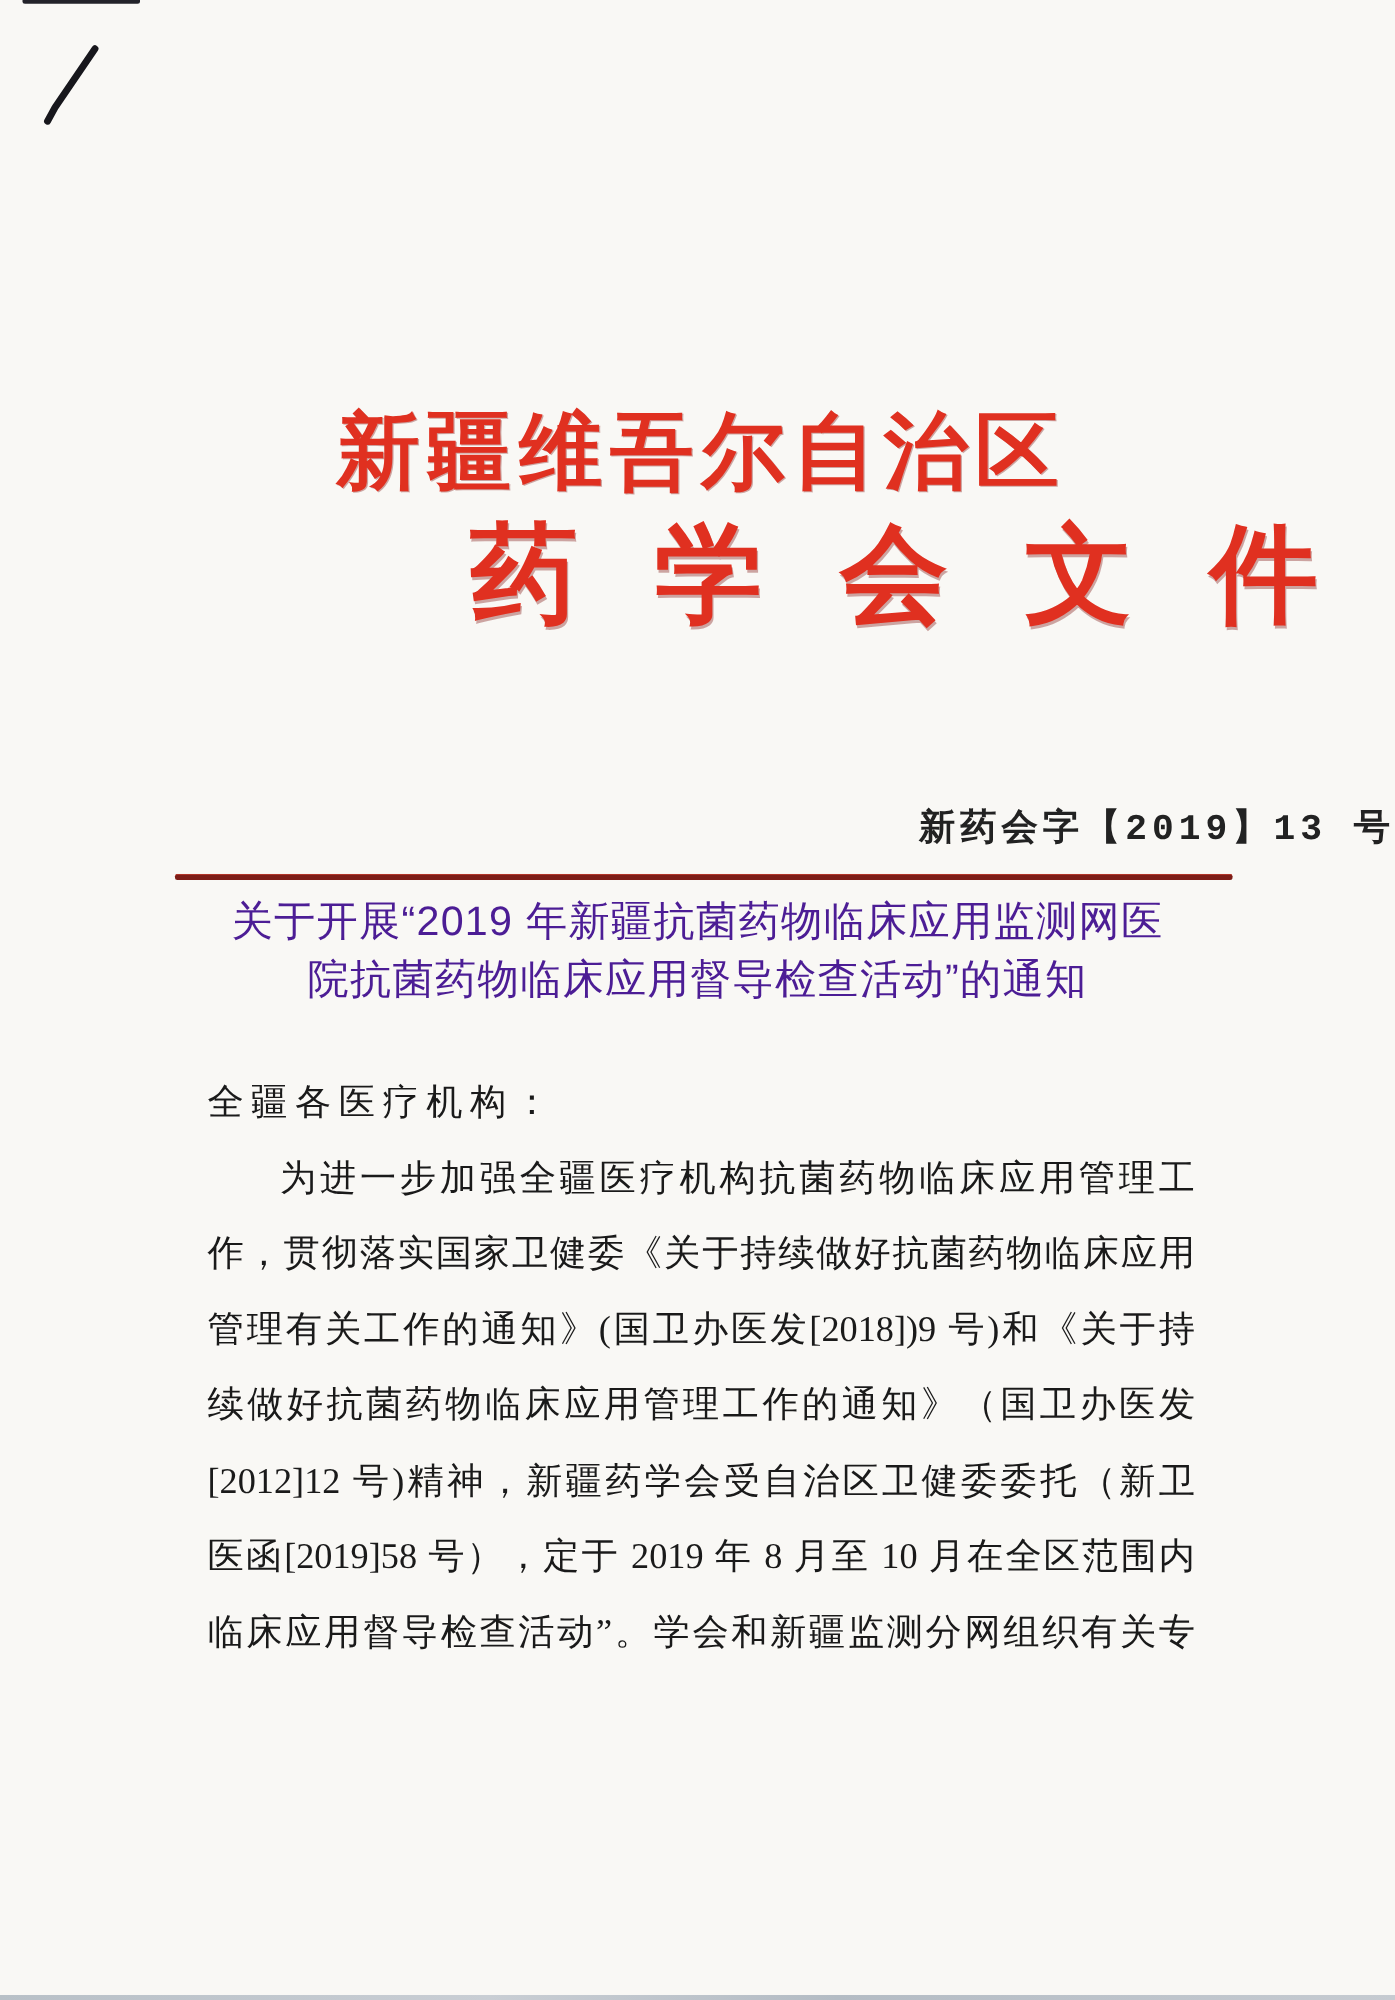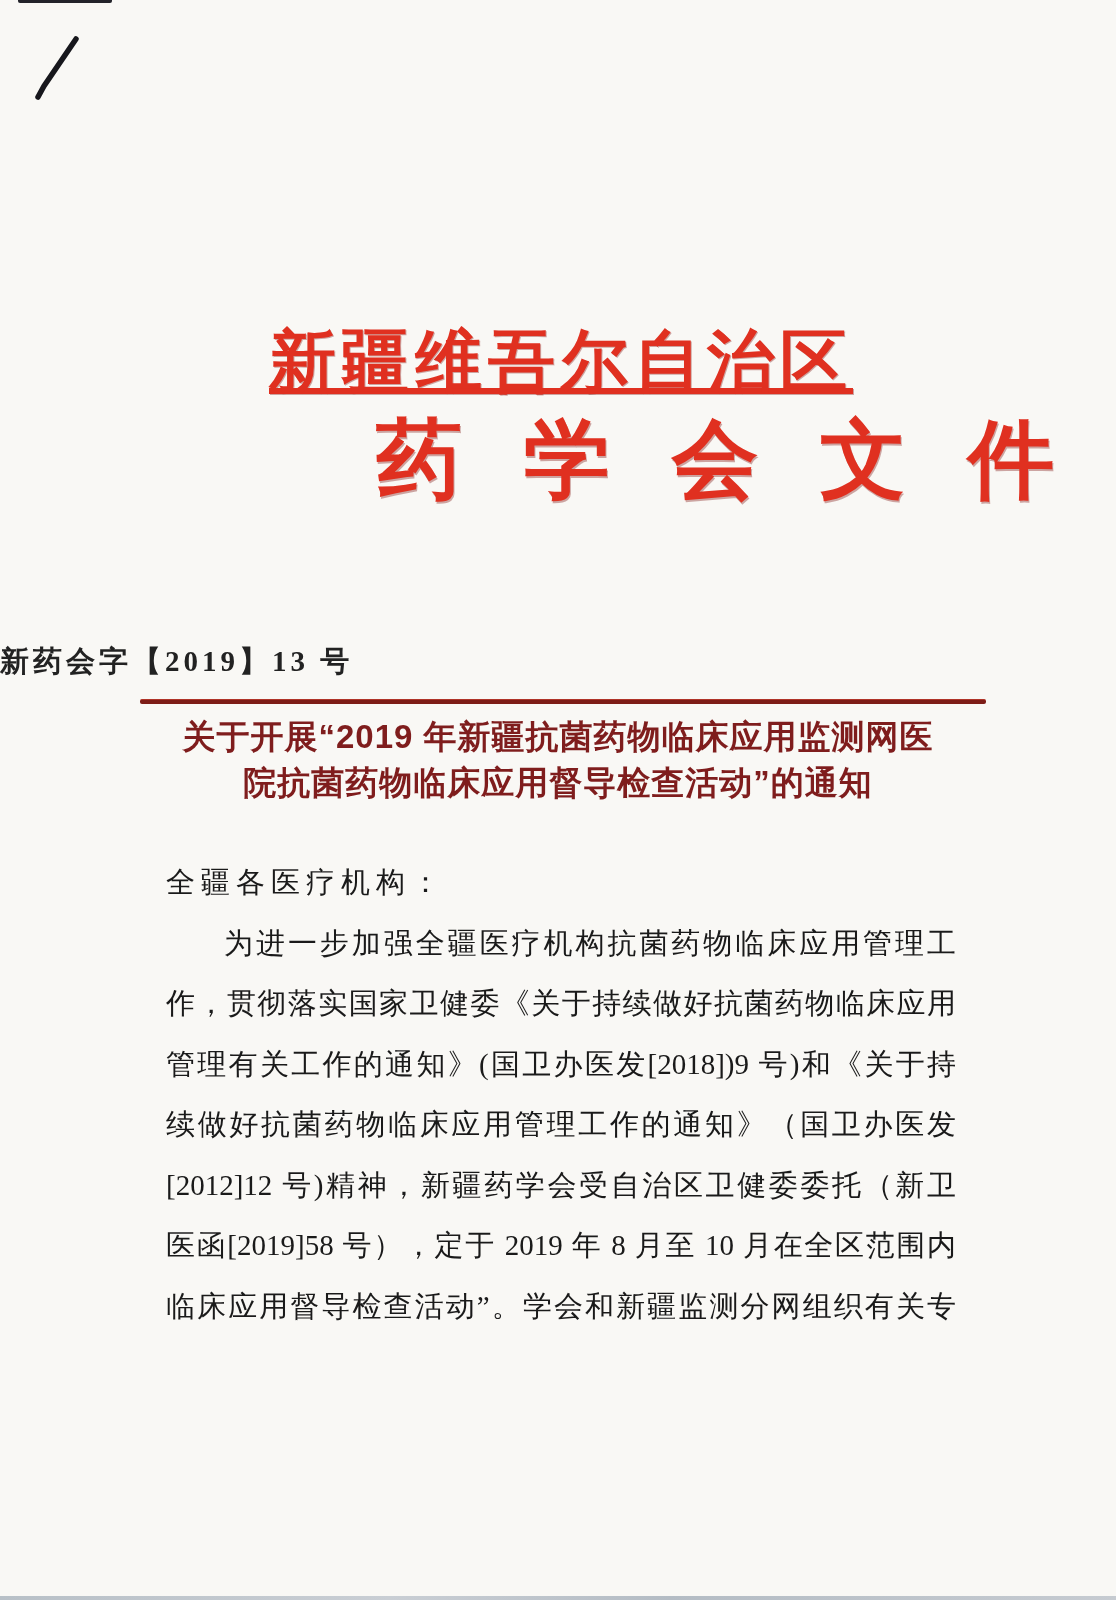--- a/index.html
+++ b/index.html
@@ -30,63 +30,63 @@
     top: 316px; left: 0;
     width: 100%;
     text-align: center;
     font-weight: bold;
     font-size: 67px;
     letter-spacing: 6px;
     padding-left: 6px;
     color: var(--accent, #e03020);
     text-shadow: 1px 1px 0 rgba(120,10,5,0.35);
     font-family: "Liberation Serif", "DejaVu Serif", serif;
-    text-decoration: underline;
   }
   .doc-type {
     position: absolute;
     top: 402px; left: 0;
     width: 100%;
     text-align: right;
     font-weight: bold;
     font-size: 86px;
     letter-spacing: 62px;
     padding-left: 62px;
     color: var(--accent, #e03020);
     text-shadow: 1px 2px 0 rgba(120,10,5,0.35);
     font-family: "Liberation Serif", "DejaVu Serif", serif;
   }
   .doc-number {
     position: absolute;
     top: 642px; left: 0;
     width: 100%;
-    text-align: left;
+    text-align: right;
     font-size: 29px;
     letter-spacing: 4px;
     font-weight: bold;
     color: #222;
+    font-family: Liberation Mono, monospace;
   }
   .divider {
     position: absolute;
     top: 699px; left: 140px;
     width: 846px; height: 5px;
     background: var(--divider, #7d1d17);
     border-top: 1px solid #b03428;
     border-radius: 2px;
   }
   .doc-title {
     position: absolute;
     top: 714px; left: 148px;
     width: 820px;
     text-align: center;
     font-size: 33px;
-    font-weight: bold;
+    font-weight: normal;
     line-height: 46px;
     letter-spacing: 1px;
-    color: #7f1d1d;
+    color: #4c1d95;
     font-family: "Liberation Sans", "DejaVu Sans", sans-serif;
   }
   .body-text {
     position: absolute;
     top: 852px; left: 166px;
     width: 790px;
     font-size: 29px;
     line-height: 60.5px;
     color: #1a1a1a;
   }

